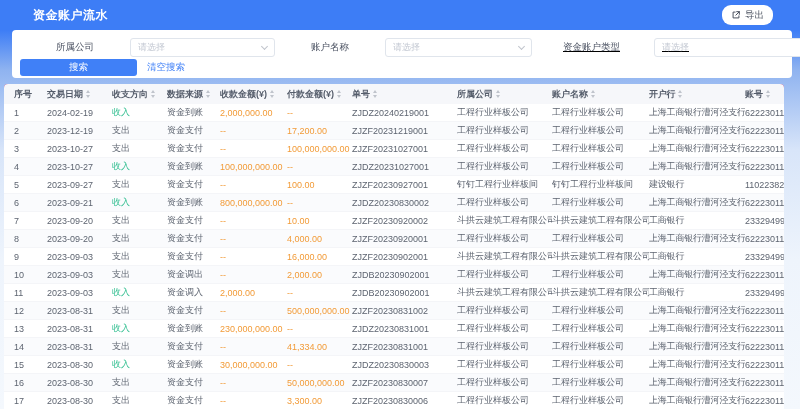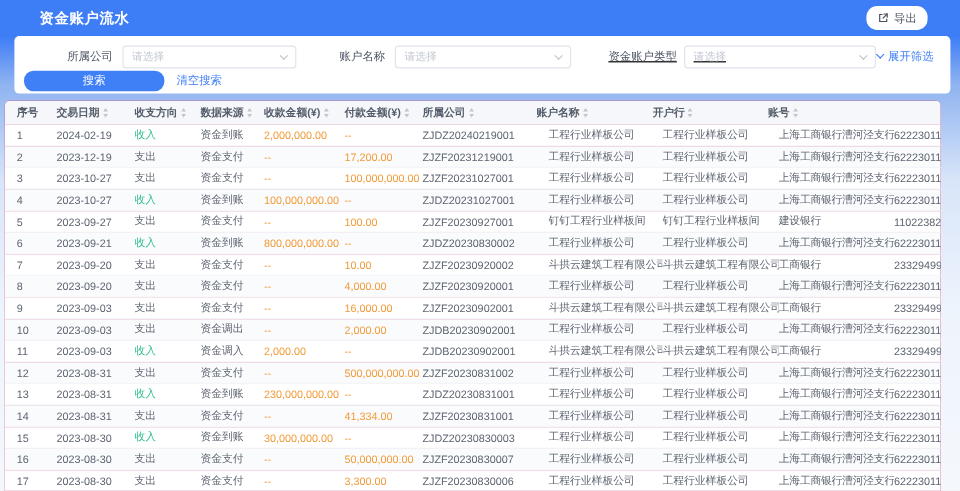--- a/index.html
+++ b/index.html
@@ -13,30 +13,30 @@
   .topbar { position:absolute; top:0; left:0; right:16px; height:30px; display:flex; align-items:center; }
   .page-title { color:#fff; font-size:12px; font-weight:bold; margin-left:33px; letter-spacing:.5px; }
   .export-btn { position:absolute; right:11px; top:5px; height:20px; padding:0 9px; background:#fff; border:none; border-radius:9px;
     display:flex; align-items:center; gap:4px; font-size:9.5px; color:#49505e; cursor:pointer; font-family:inherit; }
   
   .filter-card { position:absolute; top:30px; left:12px; width:780px; height:48px; background:#fff; border-radius:4px; }
   .filter-row { display:flex; align-items:center; height:26px; padding-top:8px; }
   .fgroup { display:flex; align-items:center; }
   .flabel { font-size:9.5px; color:#4a5161; text-align:right; white-space:nowrap; }
   .fselect { height:19px; border:1px solid #e0e5ec; border-radius:3px; background:#fff; display:flex; align-items:center;
-    justify-content:space-between; padding:0 7px; cursor:pointer; }
+    justify-content:space-between; padding:0 7px; cursor:pointer;margin-left:28px; }
   .placeholder { font-size:9px; color:#c3c8d2; }
   .chev { width:5px; height:5px; border-right:1px solid #c0c4cc; border-bottom:1px solid #c0c4cc; transform:rotate(45deg); margin-top:-2px; }
   .g1 { margin-left:42px; } .g1 .flabel { width:40px; margin-right:8px; } .g1 .fselect { width:145px; }
   .g2 { margin-left:34px; } .g2 .flabel { width:40px; margin-right:8px; } .g2 .fselect { width:147px; }
   .g3 { margin-left:28px;text-decoration:underline; } .g3 .flabel { width:60px; margin-right:6px; } .g3 .fselect { width:160px; }
   .expand-link { margin-left:auto; margin-right:14px; display:flex; align-items:center; gap:4px; color:#3d7ff7; font-size:9.5px; cursor:pointer; }
   .chev-blue { width:5px; height:5px; border-right:1.3px solid #3d7ff7; border-bottom:1.3px solid #3d7ff7; transform:rotate(45deg); margin-top:-3px; }
   .btn-row { display:flex; align-items:center; margin-top:3px; }
-  .search-btn { margin-left:8px; width:117px; height:17px; background:#4080f7; color:#fff; border:none; border-radius:8px;
+  .search-btn { margin-left:8px; width:117px; height:17px; background:#4080f7; color:#fff; border:none; border-radius:3px;
     font-size:9.5px; cursor:pointer; font-family:inherit; }
   .clear-link { margin-left:10px; color:#4080f7; font-size:9.5px; cursor:pointer; }
   
   .table-card { position:absolute; top:84px; left:4px; width:780px; height:404px; background:#be185d; border-radius:4px 4px 0 0; overflow:hidden; }
   .thead { display:flex; align-items:center; height:20px; background:#f6f7fa; padding-left:10px; font-size:9px; font-weight:bold; color:#555d6b; }
   .tr { display:flex; align-items:center; height:18px; padding-left:10px; font-size:9px; color:#5d6470; border-bottom:1px solid #f4f5f8; background:#fff; }
   .tr.even { background:#fafbfd; }
   .td,.th { white-space:nowrap; overflow:hidden; padding-right:4px; flex:none; }
   .c0{width:33px;} .c1{width:65px;} .c2{width:55px;} .c3{width:53px;} .c4{width:67px;} .c5{width:65px;}
   .c6{width:105px;} .c7{width:95px;} .c8{width:97px;} .c9{width:96px; letter-spacing:-.2px;} .c10{width:60px;}
@@ -131,20 +131,27 @@
           <i class="dn"></i>
         </span>
       </div>
     <div class="th c5">
         <span>付款金额(¥)</span>
         <span class="sort">
           <i class="up"></i>
           <i class="dn"></i>
         </span>
       </div>
+    <div class="th c6">
+        <span>单号</span>
+        <span class="sort">
+          <i class="up"></i>
+          <i class="dn"></i>
+        </span>
+      </div>
     <div class="th c7">
         <span>所属公司</span>
         <span class="sort">
           <i class="up"></i>
           <i class="dn"></i>
         </span>
       </div>
     <div class="th c8">
         <span>账户名称</span>
         <span class="sort">

